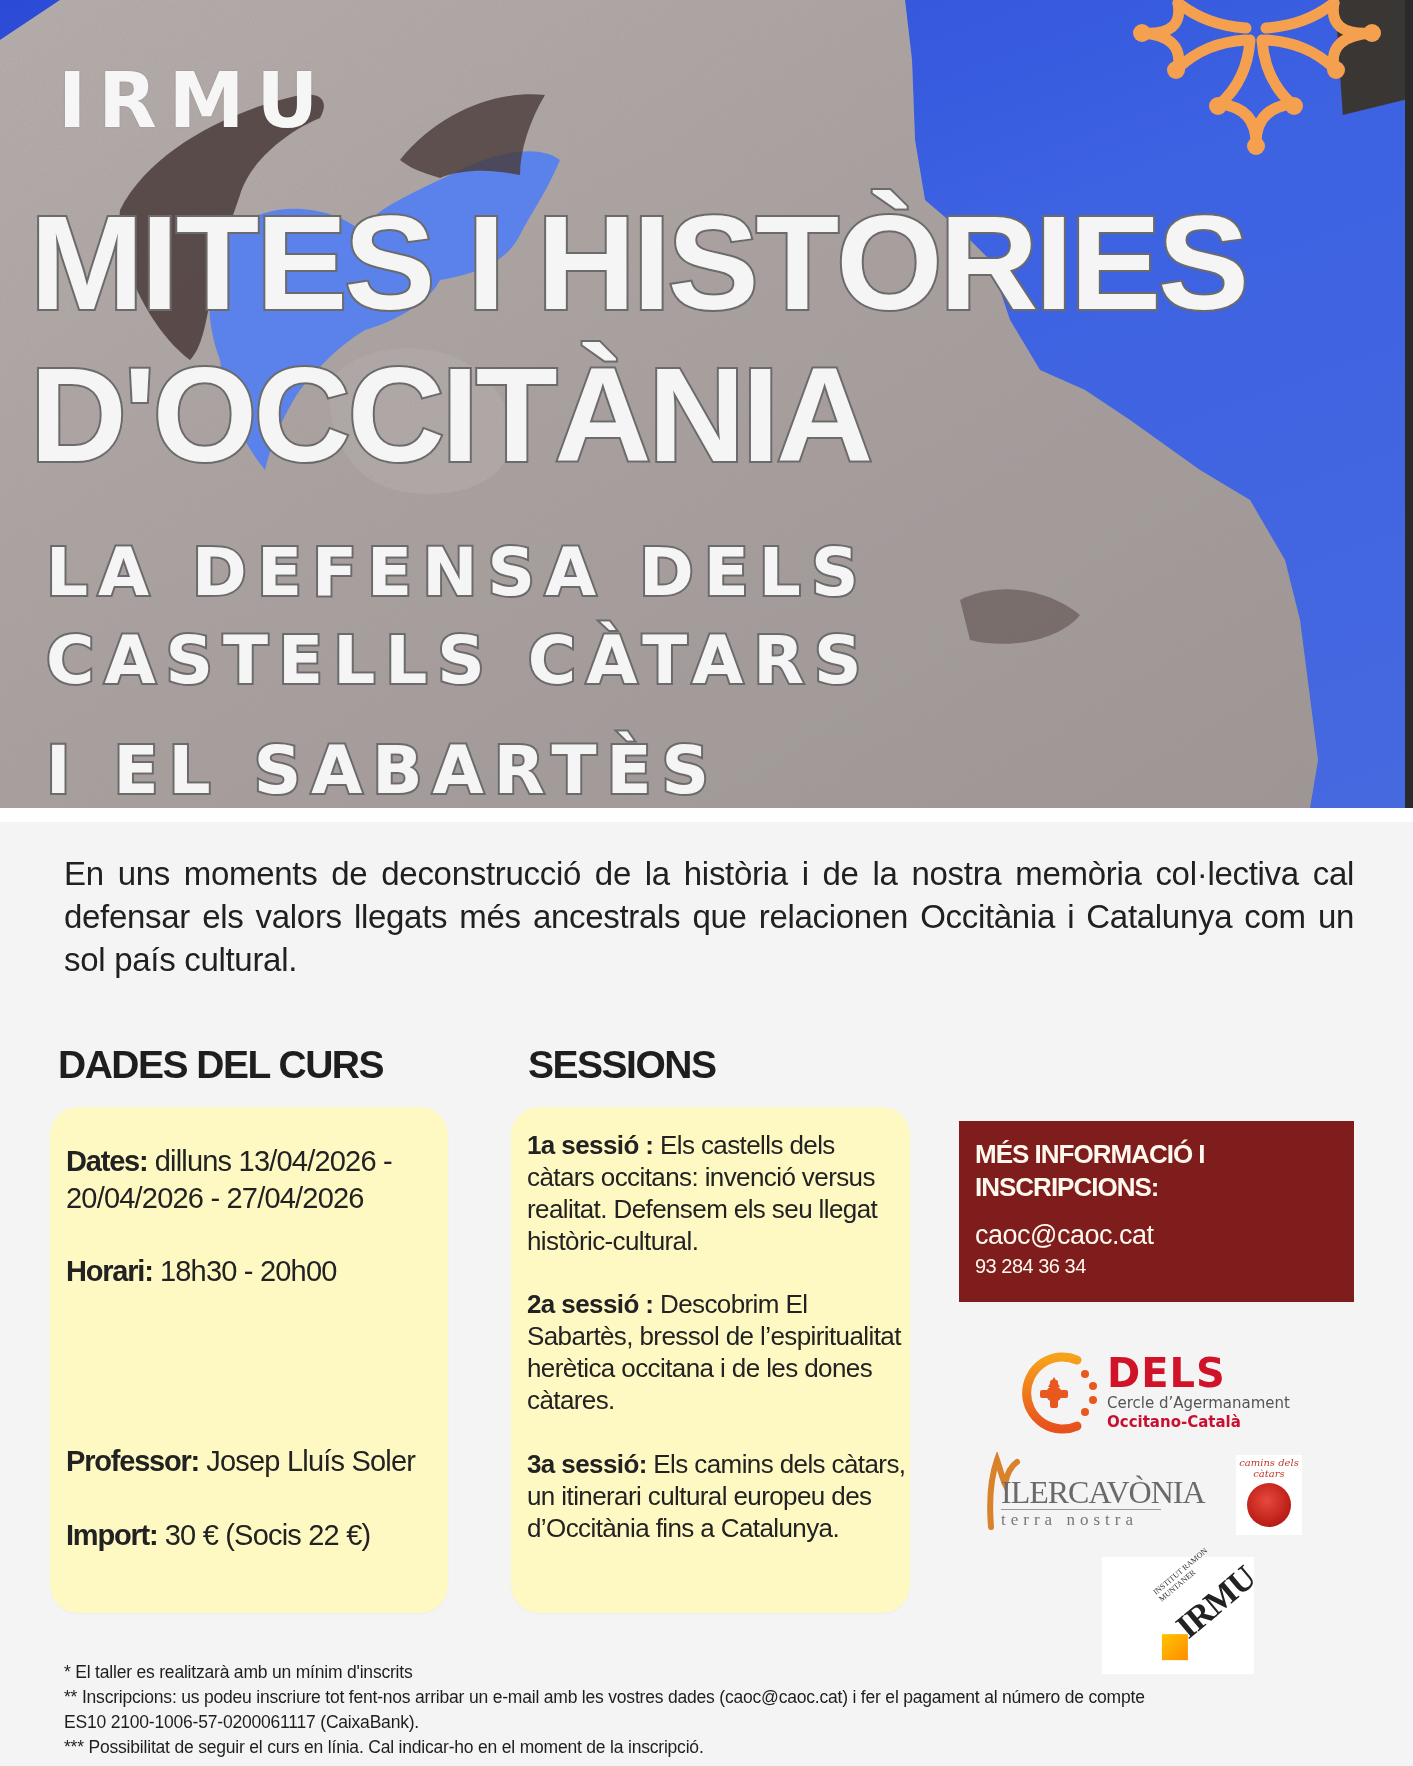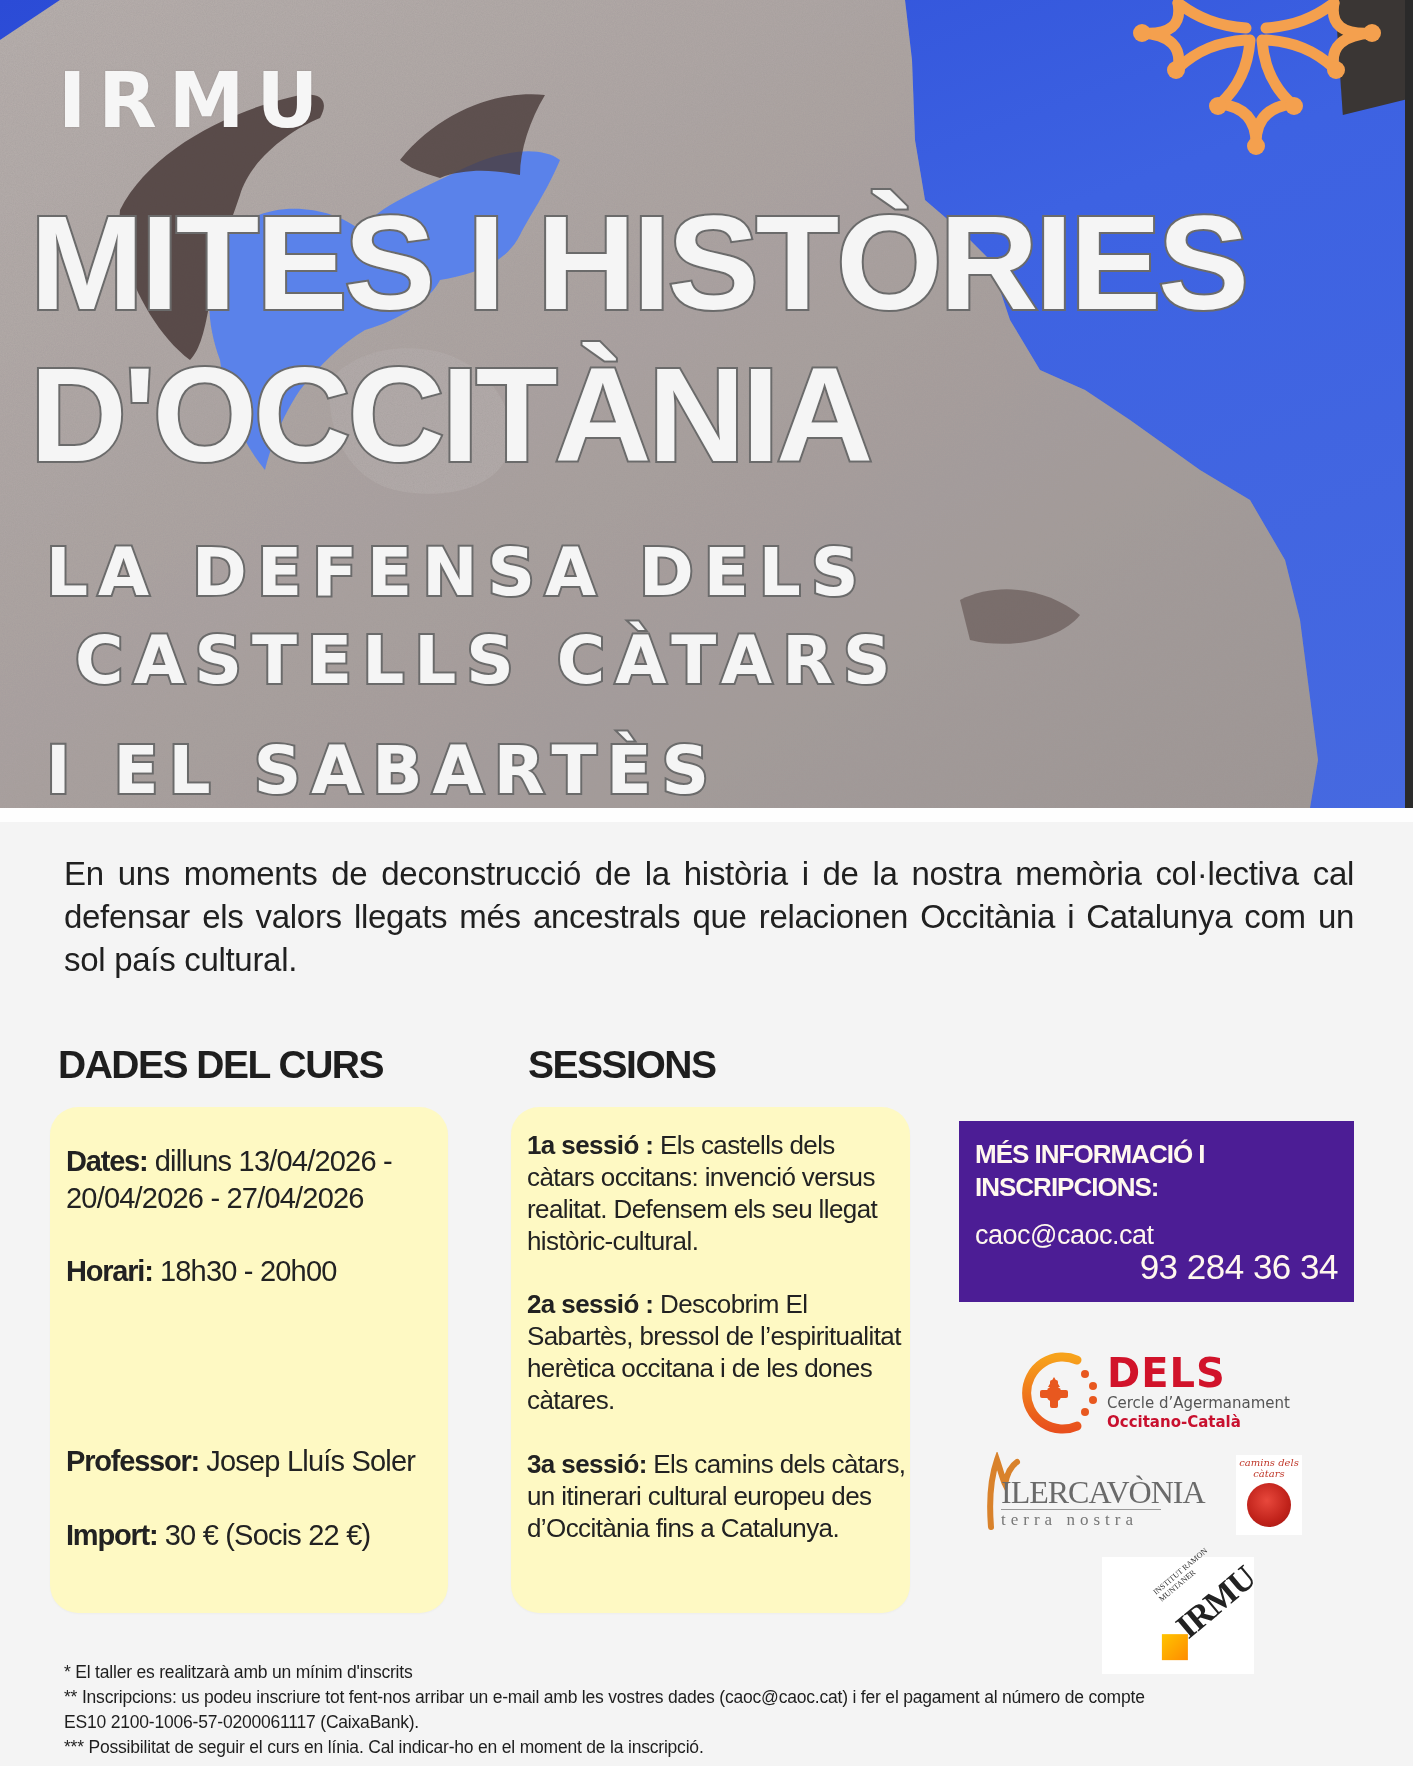--- a/index.html
+++ b/index.html
@@ -47,21 +47,21 @@
 
     .subtitle {
       position: absolute; left: 46px;
       font-family: "DejaVu Sans", sans-serif; font-weight: bold;
       font-size: 66px; letter-spacing: 10px; color: #f5f5f5; line-height: 1;
       -webkit-text-stroke: 4px #6b6b6b;
       paint-order: stroke fill;
       white-space: nowrap;
     }
     .subtitle.s1 { top: 540px; }
-    .subtitle.s2 { top: 628px; margin-left: 29px; }
+    .subtitle.s2 { top: 628px; }
     .subtitle.s3 { top: 738px; }
 
     
     .white-band { position: absolute; left: 0; top: 808px; width: 1413px; height: 14px; background: #fefefe; }
 
     
     .intro {
       position: absolute; left: 64px; top: 852px; width: 1290px;
       font-family: "Liberation Sans", sans-serif;
       font-size: 33px; line-height: 43px; color: #202020;
@@ -97,29 +97,29 @@
     .session {
       position: absolute; left: 16px; width: 380px;
       font-size: 26px; line-height: 32px; color: #222;
       letter-spacing: -0.6px;
     }
     .session b { font-weight: bold; }
 
     
     .info-box {
       position: absolute; left: 959px; top: 1121px; width: 395px; height: 181px;
-      background: #4c1d95;
+      background: #7f1d1d;
       padding: 17px 16px;
       color: #fff8ee;
     }
     .info-title {
       font-weight: bold; font-size: 26px; line-height: 33px; letter-spacing: -1px;
     }
     .info-email { margin-top: 16px; font-size: 27px; line-height: 31px; letter-spacing: -0.5px; }
-    .info-phone { font-size: 35px; line-height: 31px; letter-spacing: -0.5px; text-align: right; }
+    .info-phone { font-size: 20px; line-height: 31px; letter-spacing: -0.5px; }
 
     
     .logo-caoc { position: absolute; left: 1015px; top: 1350px; width: 300px; height: 86px; }
     .caoc-title {
       position: absolute; left: 92px; top: 0px;
       font-family: "DejaVu Sans", sans-serif; font-weight: bold;
       font-size: 40px; color: #d1132a; letter-spacing: 1px;
     }
     .caoc-sub1 {
       position: absolute; left: 92px; top: 44px;

